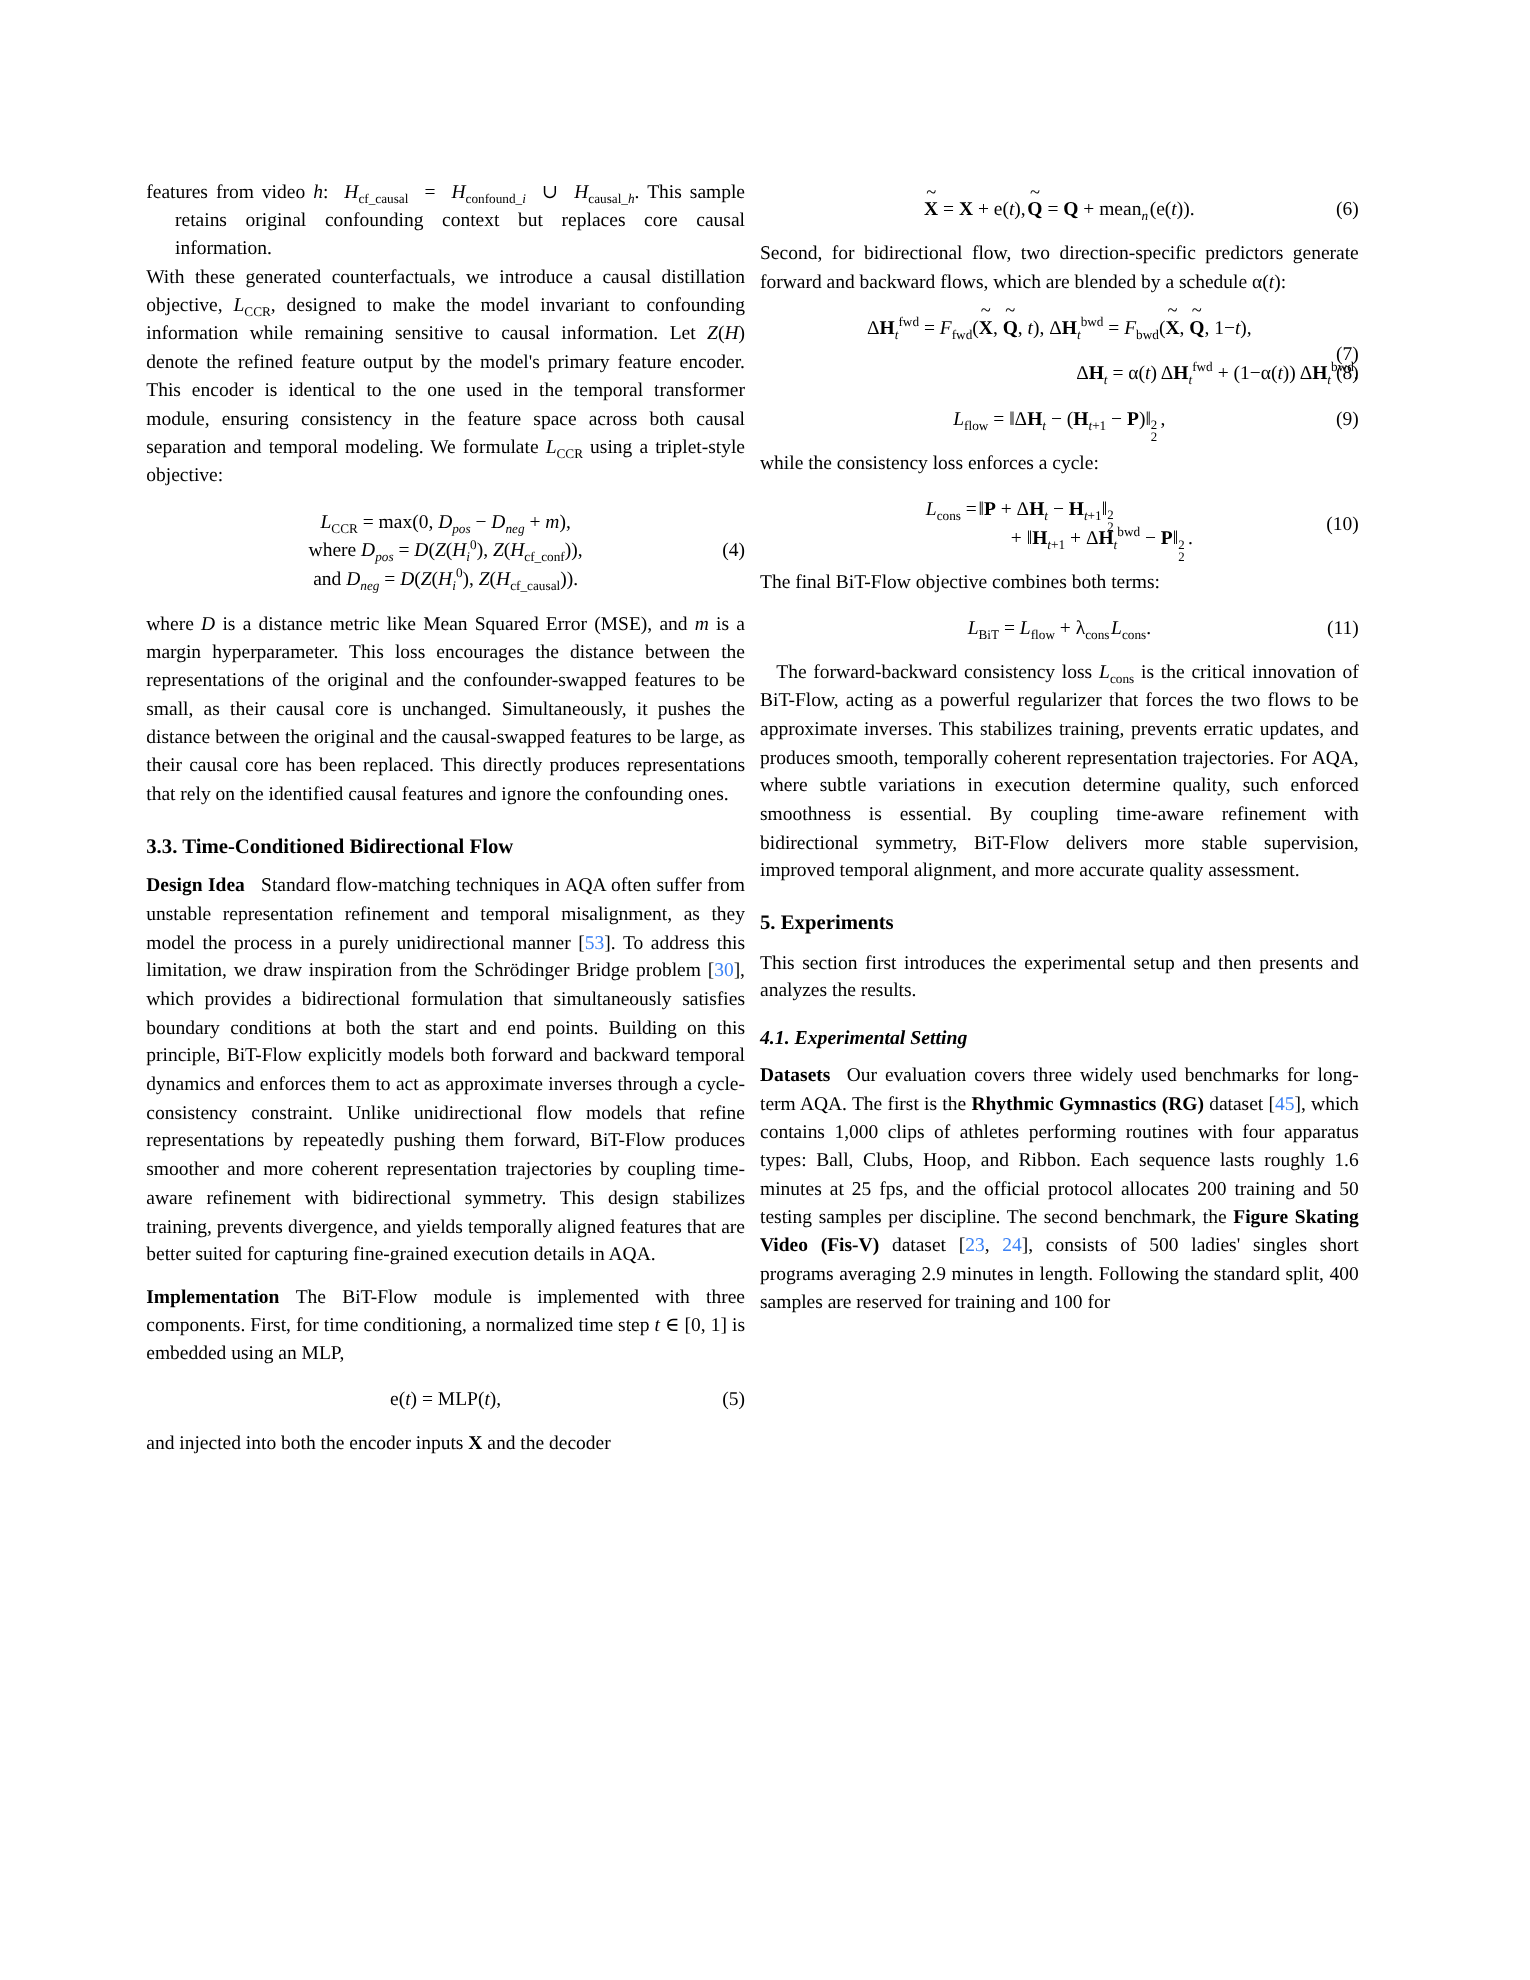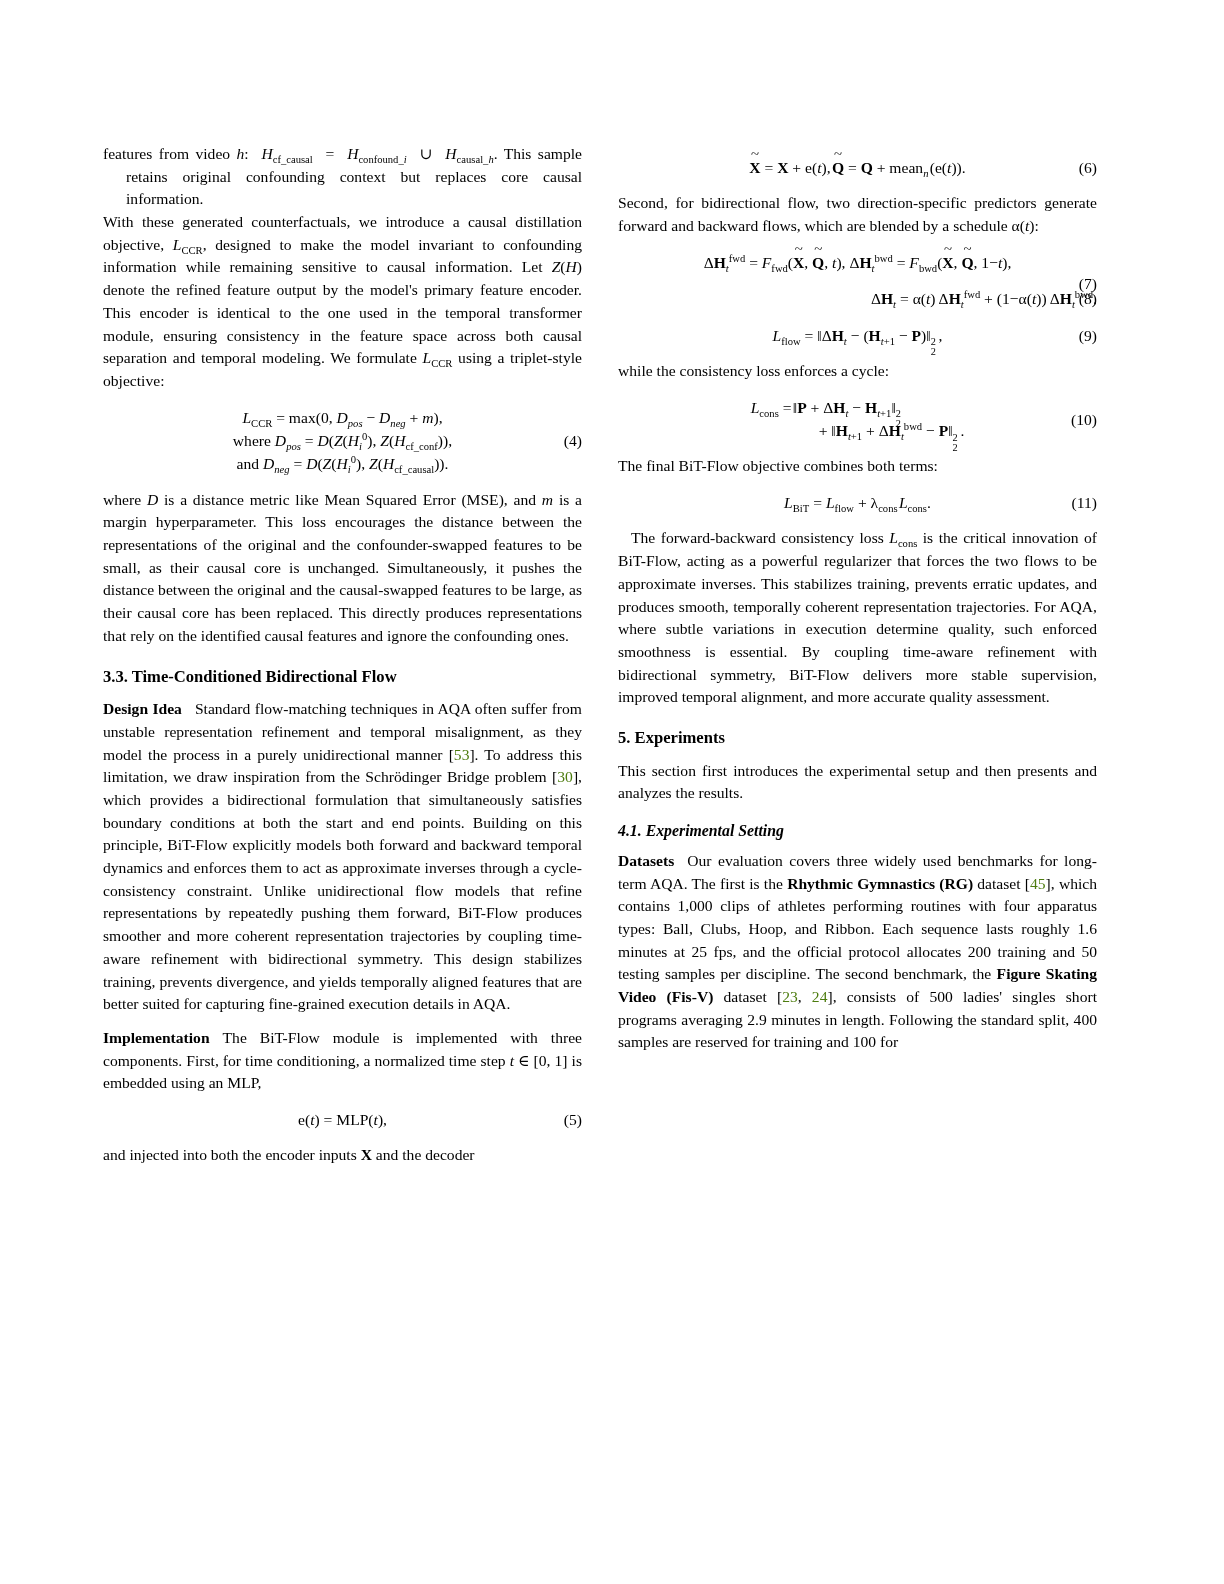--- a/index.html
+++ b/index.html
@@ -10,26 +10,26 @@
   body {
     width: 1224px;
     height: 1584px;
     font-family: "Liberation Serif", "DejaVu Serif", serif;
     color: #000000;
     position: relative;
     overflow: hidden;
   }
   .page {
     position: absolute;
-    left: 103px;
+    left: 117px;
     top: 143px;
     width: 988px;
     height: 1300px;
     display: flex;
-    gap: 36px;
+    gap: 12px;
   }
   .col {
     width: 479px;
     flex: 0 0 479px;
   }
   p {
     margin: 0;
     font-size: 15.6px;
     line-height: 1.455;
     text-align: justify;
@@ -52,21 +52,21 @@
   .subsec {
     font-size: 15.8px;
     font-weight: bold;
     margin: 16px 0 9px 0;
     line-height: 1.25;
     text-align: left;
     font-style: italic;
   }
   .runin { font-weight: bold; }
   .runin-gap { display: inline-block; width: 13px; }
-  .cite { color: #4d7c0f; }
+  .cite { color: #3b82f6; }
   
   .eq {
     position: relative;
     margin: 13px 0 13px 0;
     text-align: center;
     font-size: 15.6px;
     line-height: 1.5;
   }
   .eq .num {
     position: absolute;

